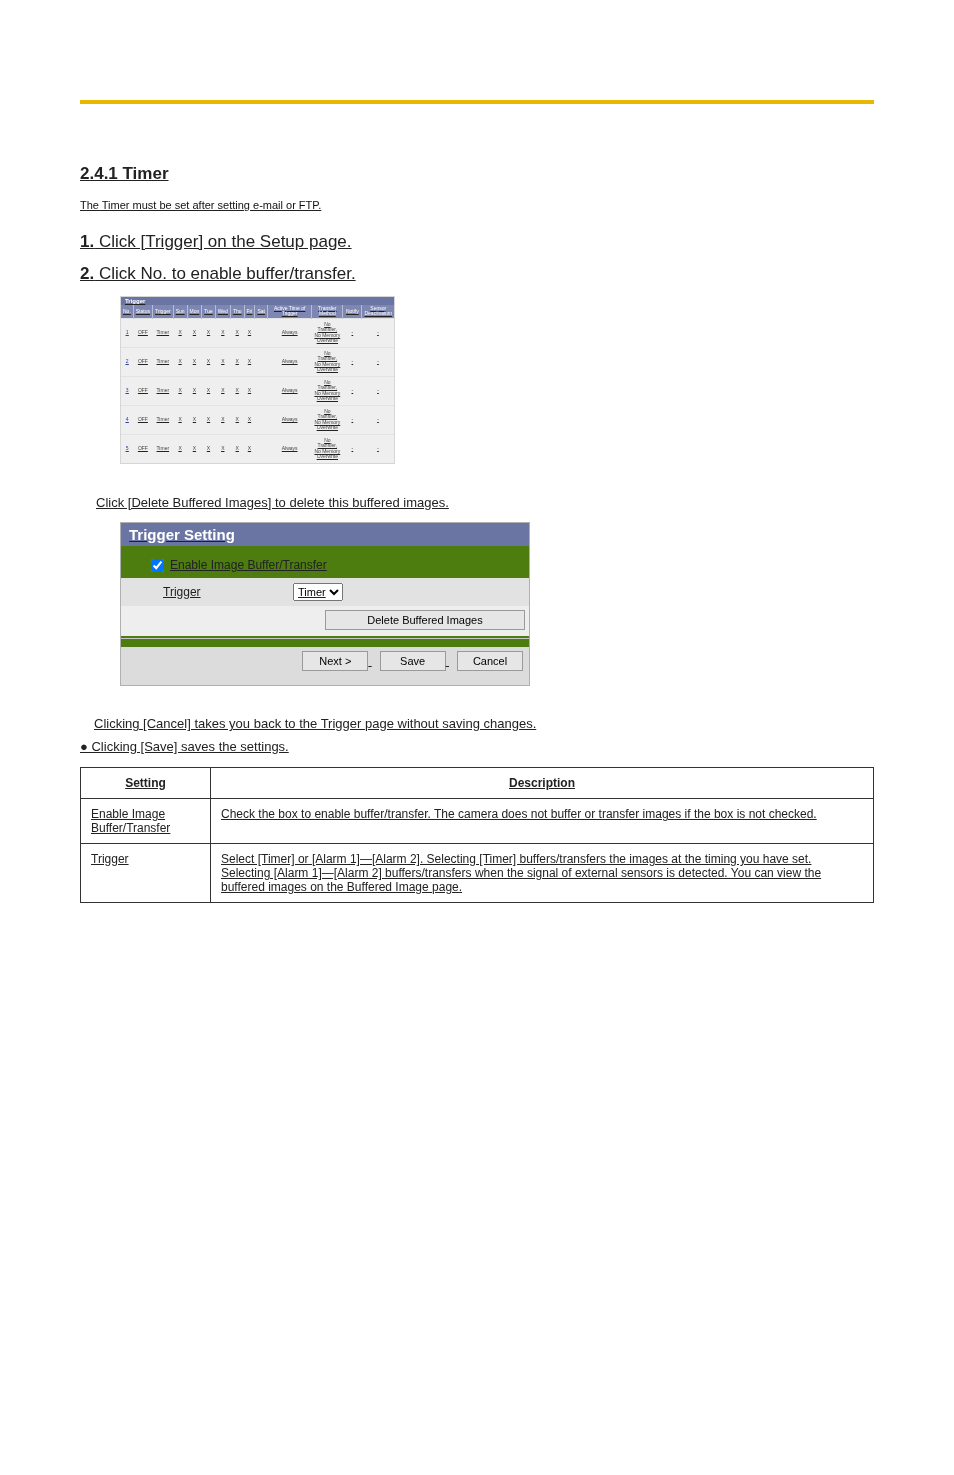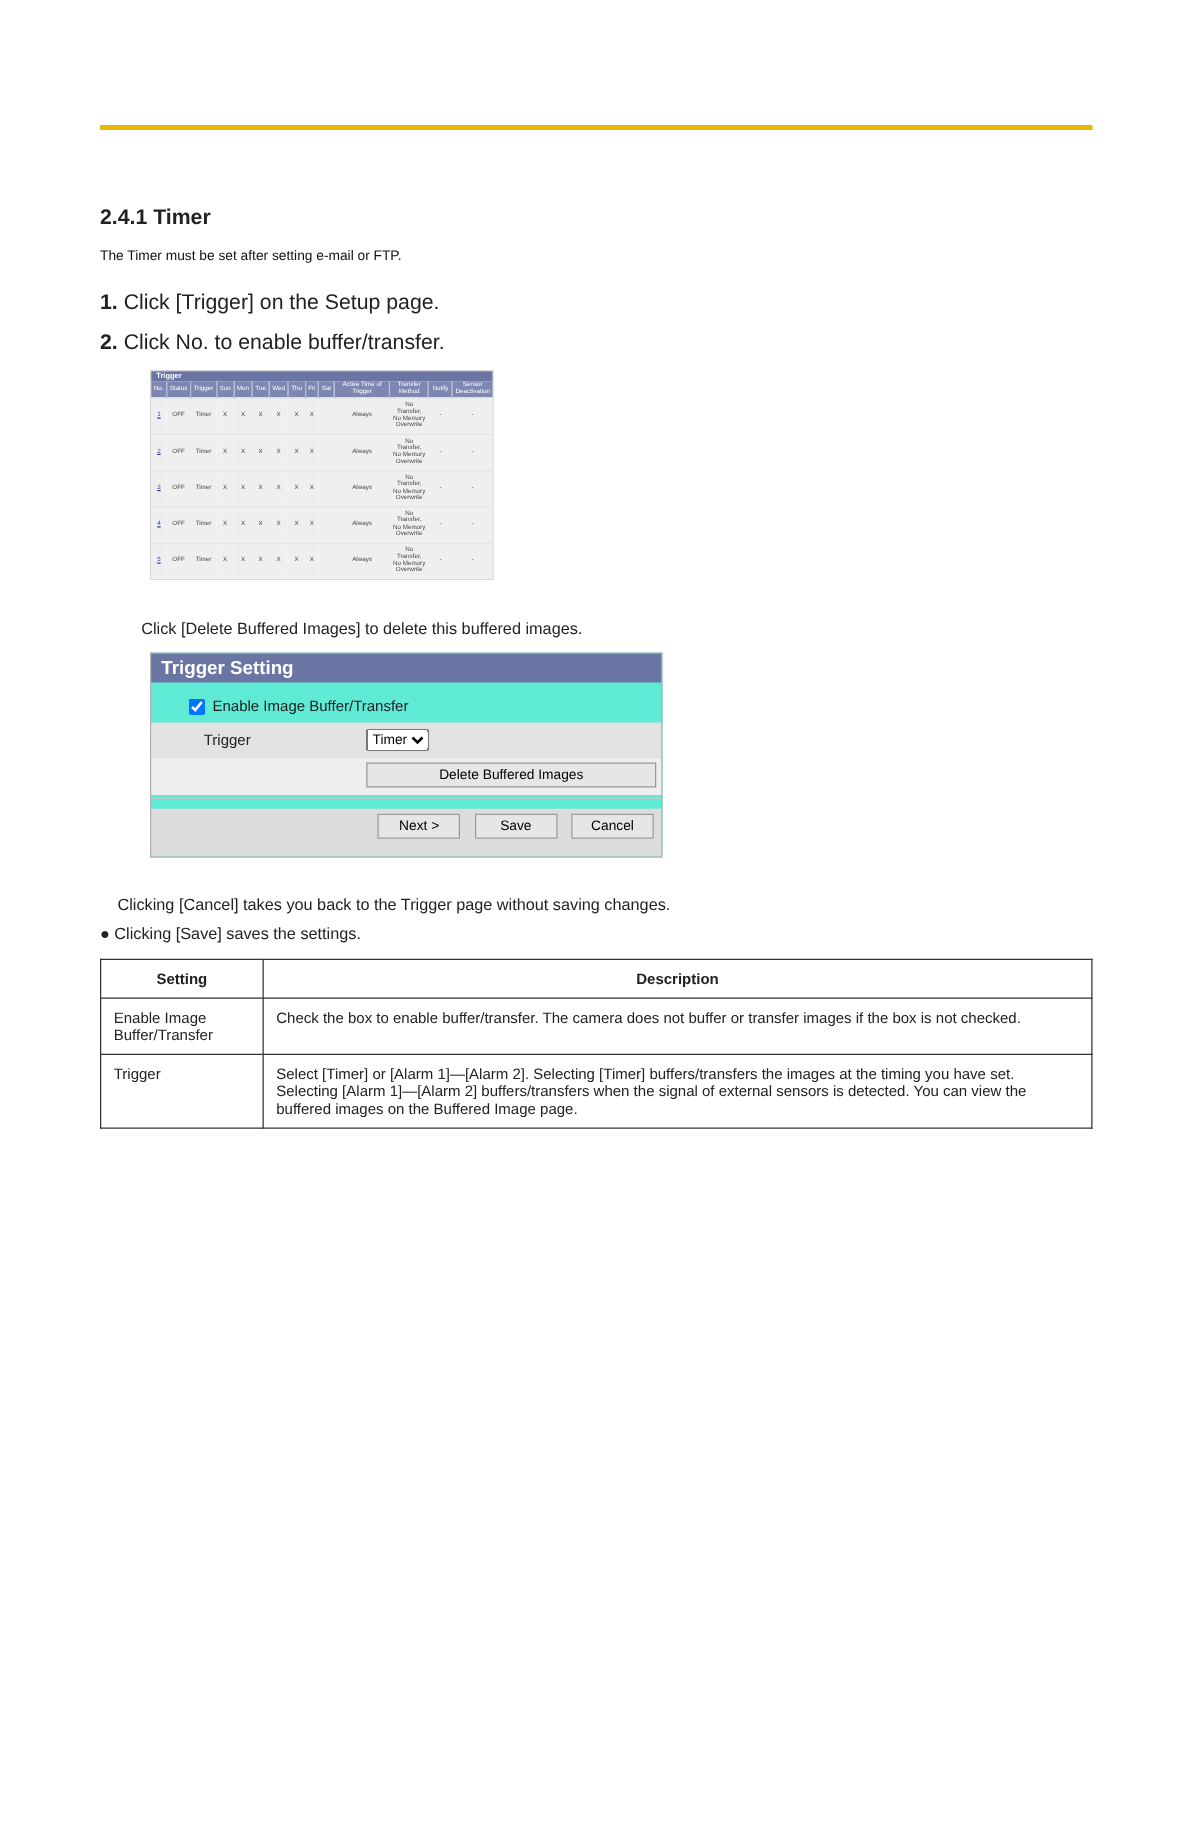--- a/index.html
+++ b/index.html
@@ -6,20 +6,21 @@
   body {
     font-family: Arial, Helvetica, sans-serif;
     font-size: 13px;
     color: #222;
     background: #fff;
     width: 954px;
     margin: 0 auto;
   }
   .page {
     padding: 50px 80px 40px 80px;
+    text-decoration: underline;
   }
   .gold-line {
     height: 4px;
     background: #e8b800;
     margin-top: 50px;
     margin-bottom: 60px;
   }
   .heading-bold {
     font-size: 17px;
     font-weight: bold;
@@ -29,21 +30,21 @@
     font-size: 11px;
     color: #111;
     margin-bottom: 18px;
     line-height: 1.45;
   }
   .step {
     font-size: 17px;
     margin-bottom: 12px;
   }
   .step-sub {
-    margin-left: 33px;
+    margin-left: 16px;
     margin-bottom: 10px;
     line-height: 1.4;
   }
   .fig-wrap {
     margin-left: 40px;
     margin-top: 10px;
     margin-bottom: 30px;
   }
   
   .trigger-outer {
@@ -81,21 +82,21 @@
   table.trigger-grid { border-collapse: collapse; width: 100%; }
   .col-active { width: 58px; }
   .col-transfer { width: 34px; }
   .col-notify { width: 20px; }
   .col-sensor { width: 30px; }
 
   
   .dlg {
     width: 410px;
     border: 1px solid #b0b0b0;
-    background: #5eead4;
+    background: #4d7c0f;
     font-size: 12px;
   }
   .dlg-title {
     background: #6a75a4;
     color: #fff;
     font-weight: bold;
     padding: 3px 8px;
     font-size: 15px;
   }
   .dlg-body {
@@ -126,21 +127,21 @@
   }
   .dlg-del-row button,
   .dlg-btn-row button {
     font-size: 11px;
     background: #e6e6e6;
     border: 1px solid #9a9a9a;
     padding: 2px 10px;
     height: 20px;
     cursor: pointer;
   }
-  .dlg-del-row button { width: 232px; }
+  .dlg-del-row button { width: 200px; }
   .dlg-hr { border: none; border-top: 1px solid #c7c7c7; margin: 2px 0 8px 0; }
   .dlg-btn-row {
     text-align: right;
     padding: 4px 6px 14px 6px;
     background: #dcdcdc;
   }
   .dlg-btn-row button { width: 66px; margin-left: 8px; }
 
   
   .desc-area {

